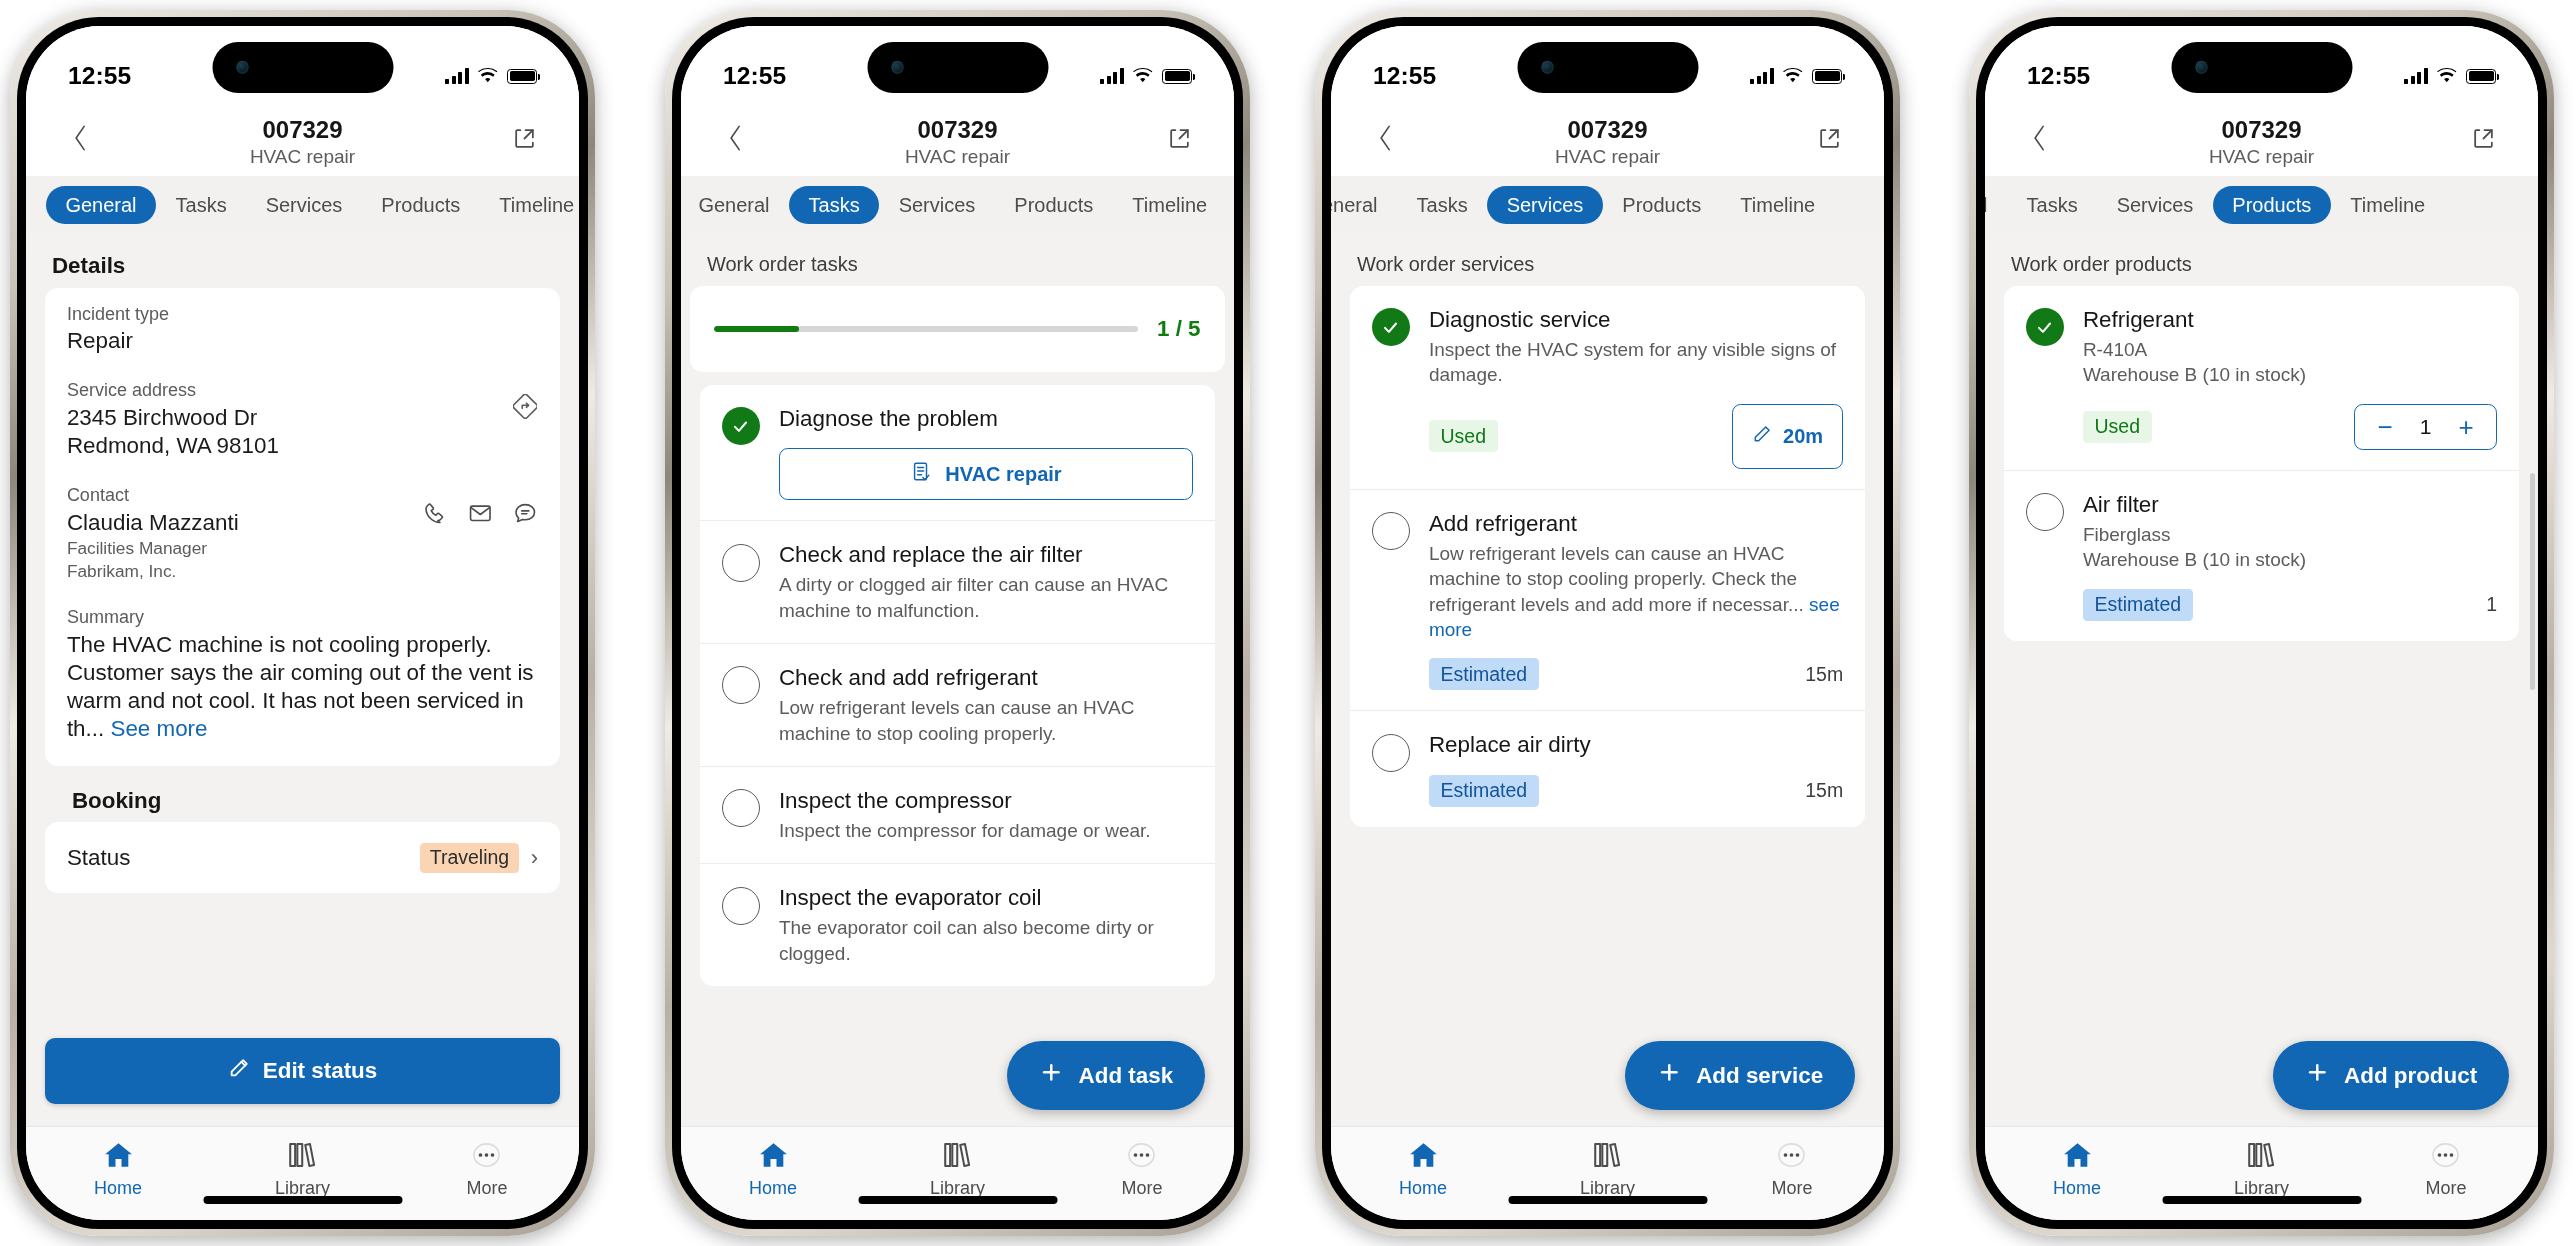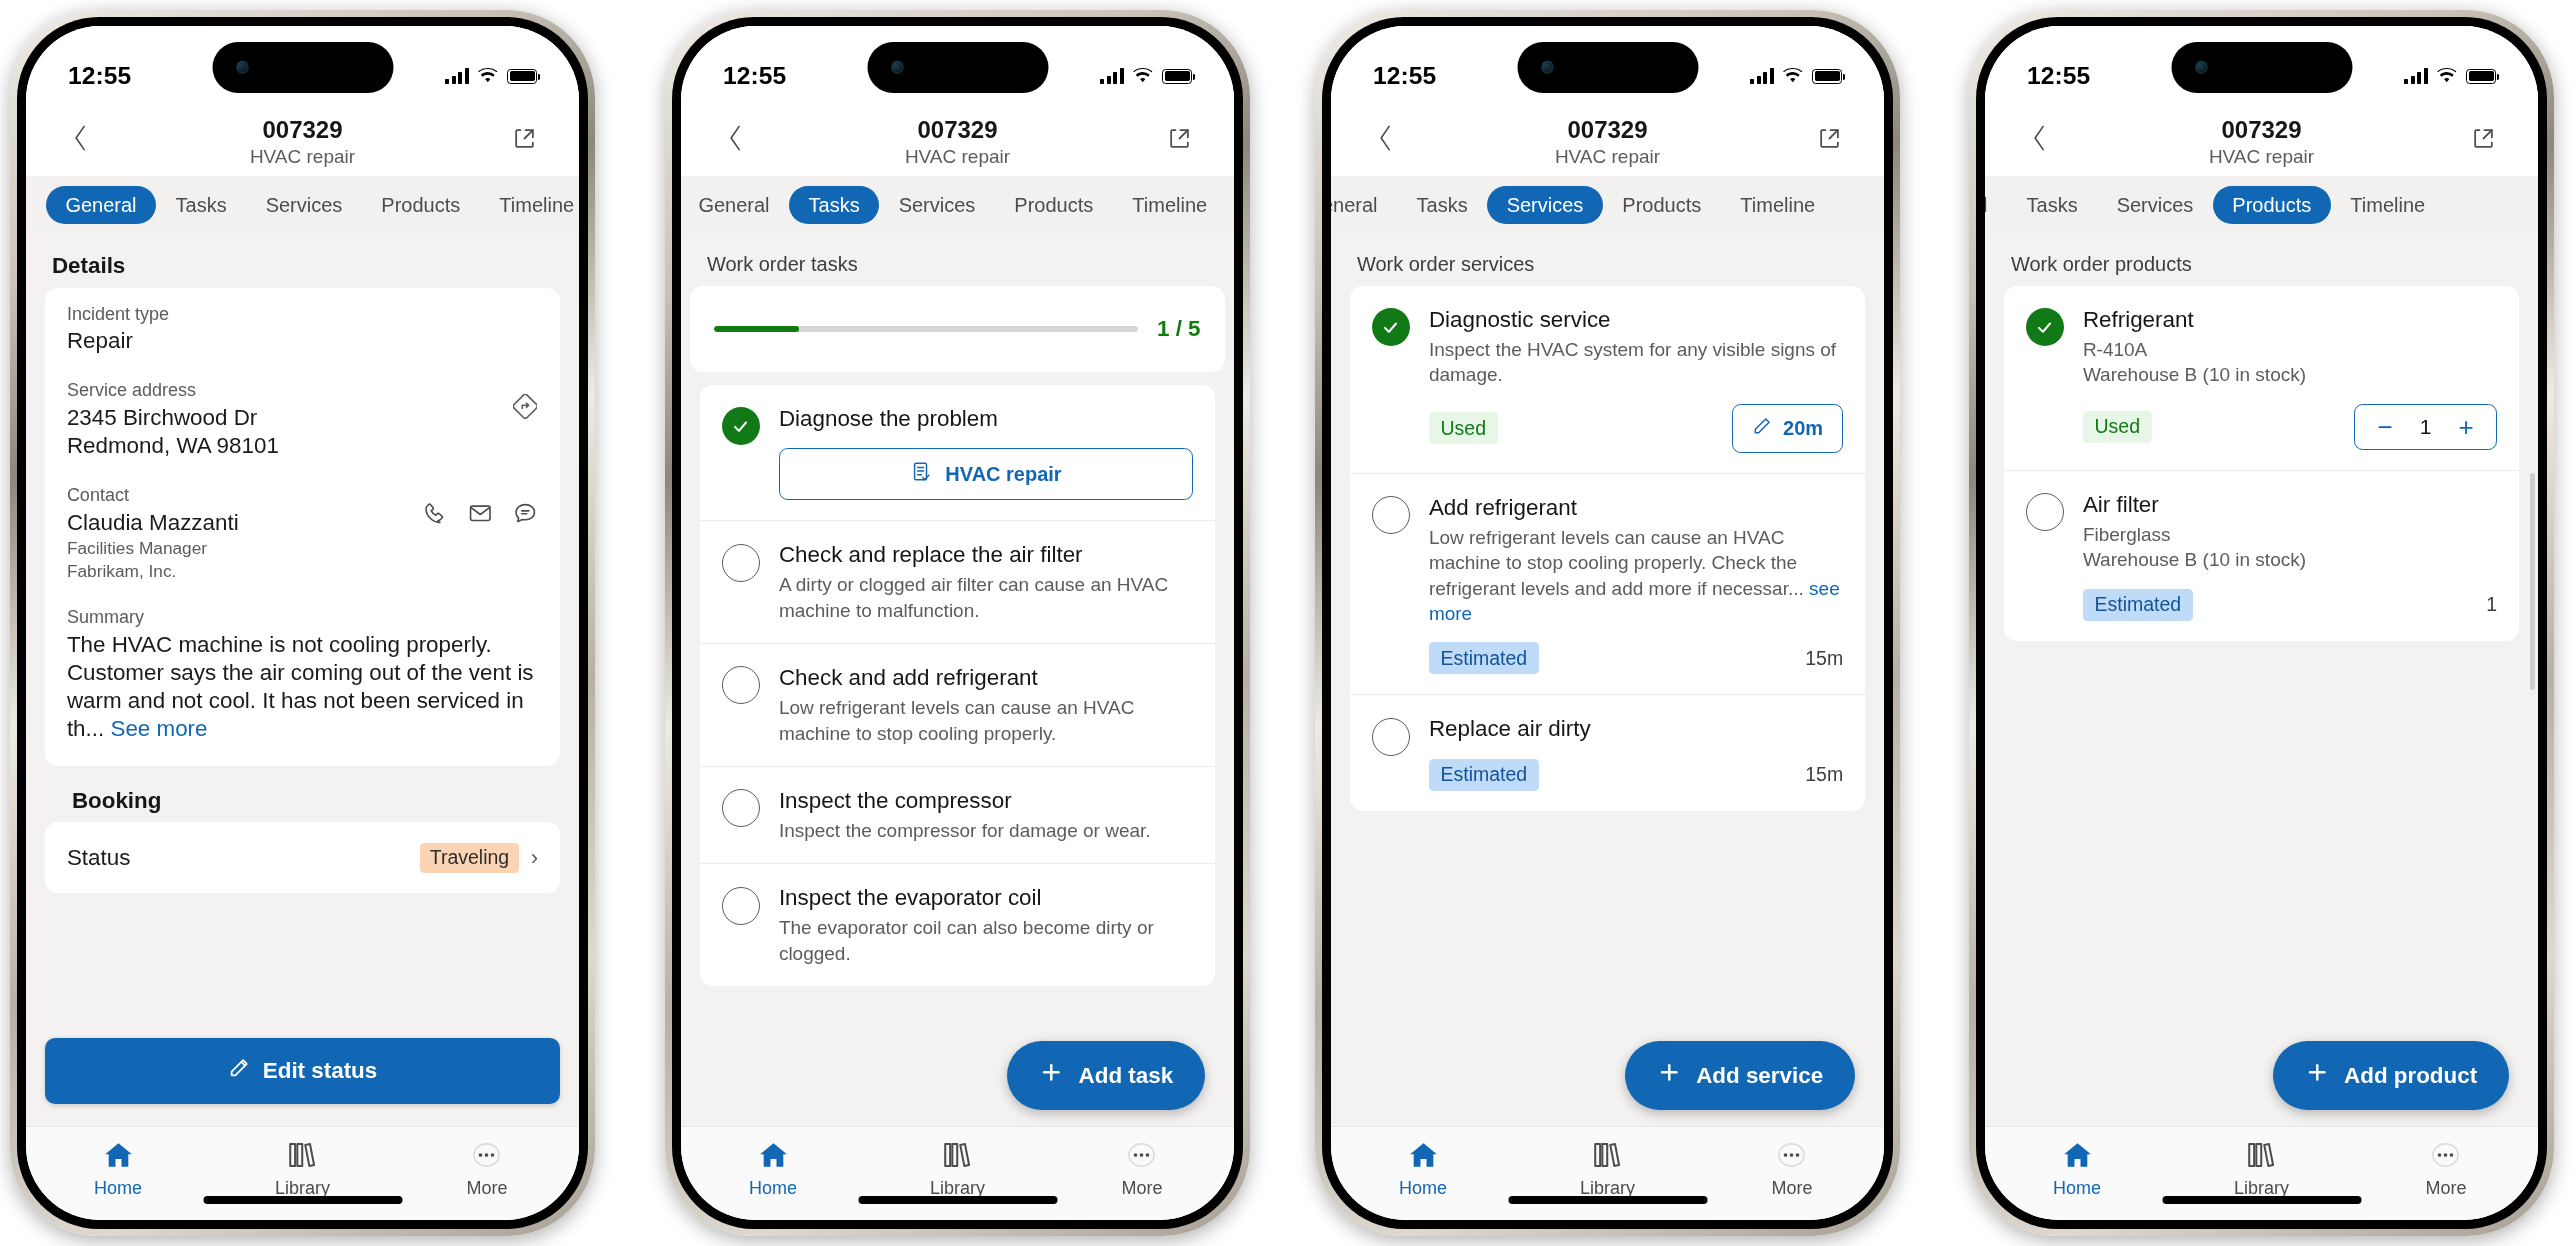--- a/index.html
+++ b/index.html
@@ -162,21 +162,21 @@
   }
   .chip-btn.wide { display:flex; justify-content:center; }
   .chip-btn svg { width:22px; height:22px; }
   .row-foot { display:flex; align-items:center; justify-content:space-between; margin-top:16px; }
   .tag { font-size:19.5px; padding:4.3px 11.6px; border-radius:4.3px; line-height:1.2; }
   .tag.used { background:#e7f6e7; color:#0f7a15; }
   .tag.est { background:#bfdbf7; color:#14539a; }
   .dur { font-size:19.5px; color:#3d3d3d; }
   .dur-btn {
     display:inline-flex; align-items:center; gap:11.6px;
-    border:1.4px solid #1267b4; border-radius:8.7px; padding:11px 19px;
+    border:1.4px solid #1267b4; border-radius:8.7px; padding:19px 19px;
     color:#1267b4; font-size:20px; font-weight:700; cursor:pointer;
   }
   .dur-btn svg { width:20px; height:20px; }
   .stepper {
     display:inline-flex; align-items:center; border:1.4px solid #1267b4;
     border-radius:8.7px; height:46px; min-width:143px; justify-content:space-between;
     padding:0 19px; color:#1267b4; font-size:22px; gap:16px;
   }
   .stepper .sbtn { cursor:pointer; font-size:26px; line-height:1; width:22px; text-align:center; }
   .stepper .sval { font-size:21px; color:#161616; }

